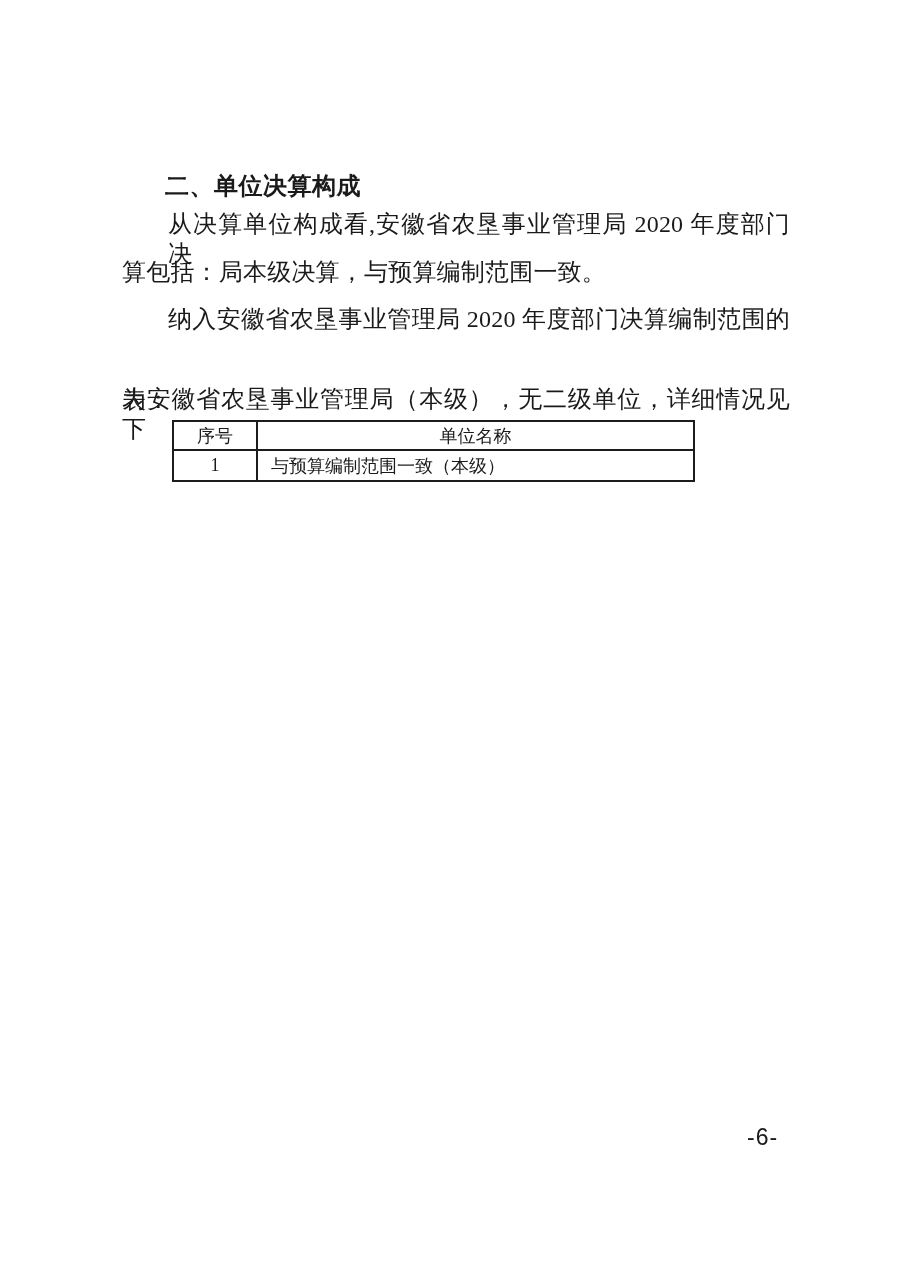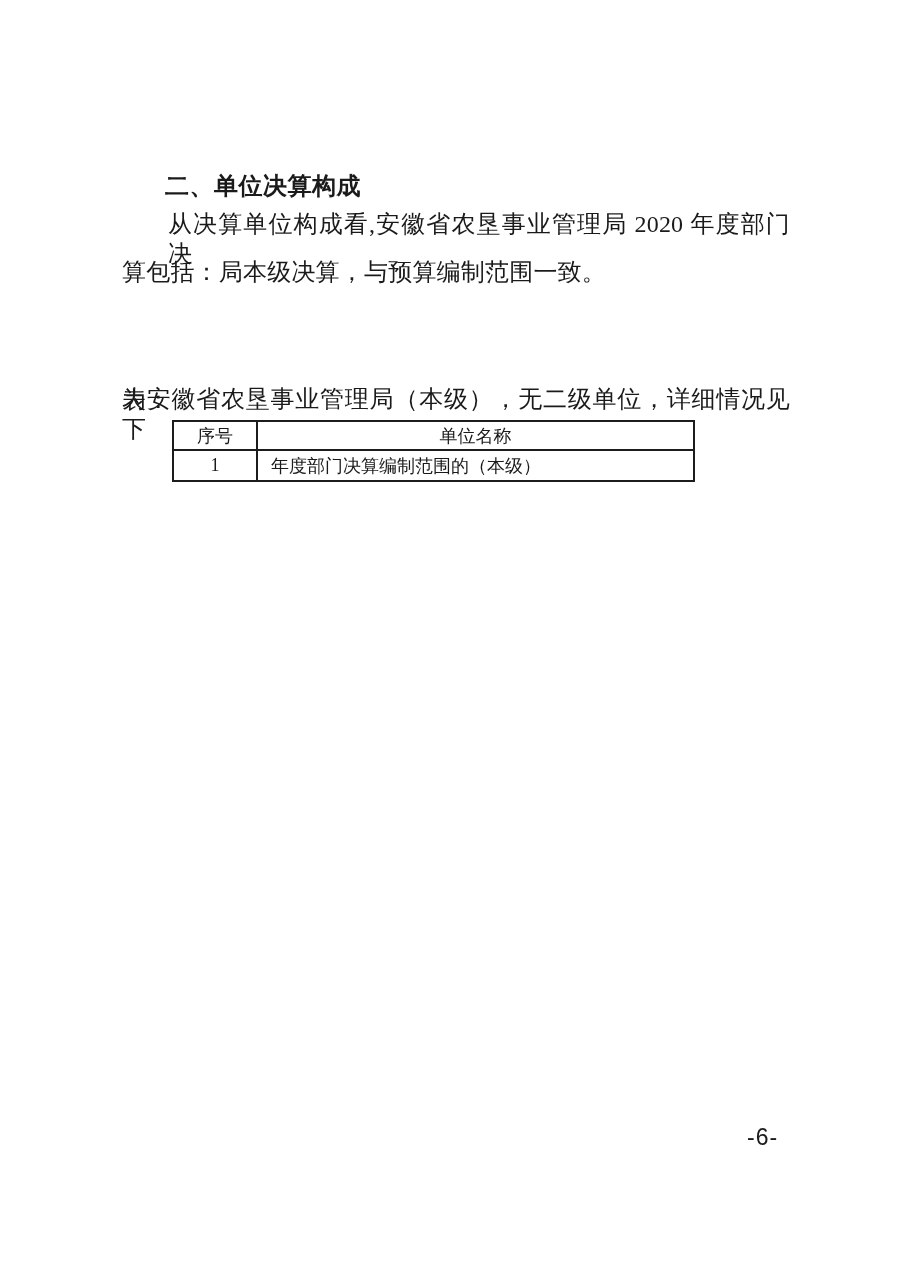--- a/index.html
+++ b/index.html
@@ -77,33 +77,34 @@
 </head>
 <body>
 
 <div class="page">
 
   <h2 class="heading">二、单位决算构成</h2>
 
   <p class="line indent justify l-p1-1">从决算单位构成看,安徽省农垦事业管理局 2020 年度部门决</p>
   <p class="line l-p1-2">算包括：局本级决算，与预算编制范围一致。</p>
 
+  <p class="line indent justify l-p2-1">纳入安徽省农垦事业管理局 2020 年度部门决算编制范围的</p>
   <p class="line justify l-p2-2">为安徽省农垦事业管理局（本级），无二级单位，详细情况见下</p>
   <p class="line l-p2-3">表：</p>
 
   <table class="unit-table">
     <thead>
       <tr>
         <td class="c1">序号</td>
         <td class="c2">单位名称</td>
       </tr>
     </thead>
     <tbody>
       <tr>
         <td class="c1">1</td>
-        <td class="c2">年度部门决算编制范围的（本级）</td>
+        <td class="c2">与预算编制范围一致（本级）</td>
       </tr>
     </tbody>
   </table>
 
   <div class="pagenum">-6-</div>
 
 </div>
 
 </body></html>

